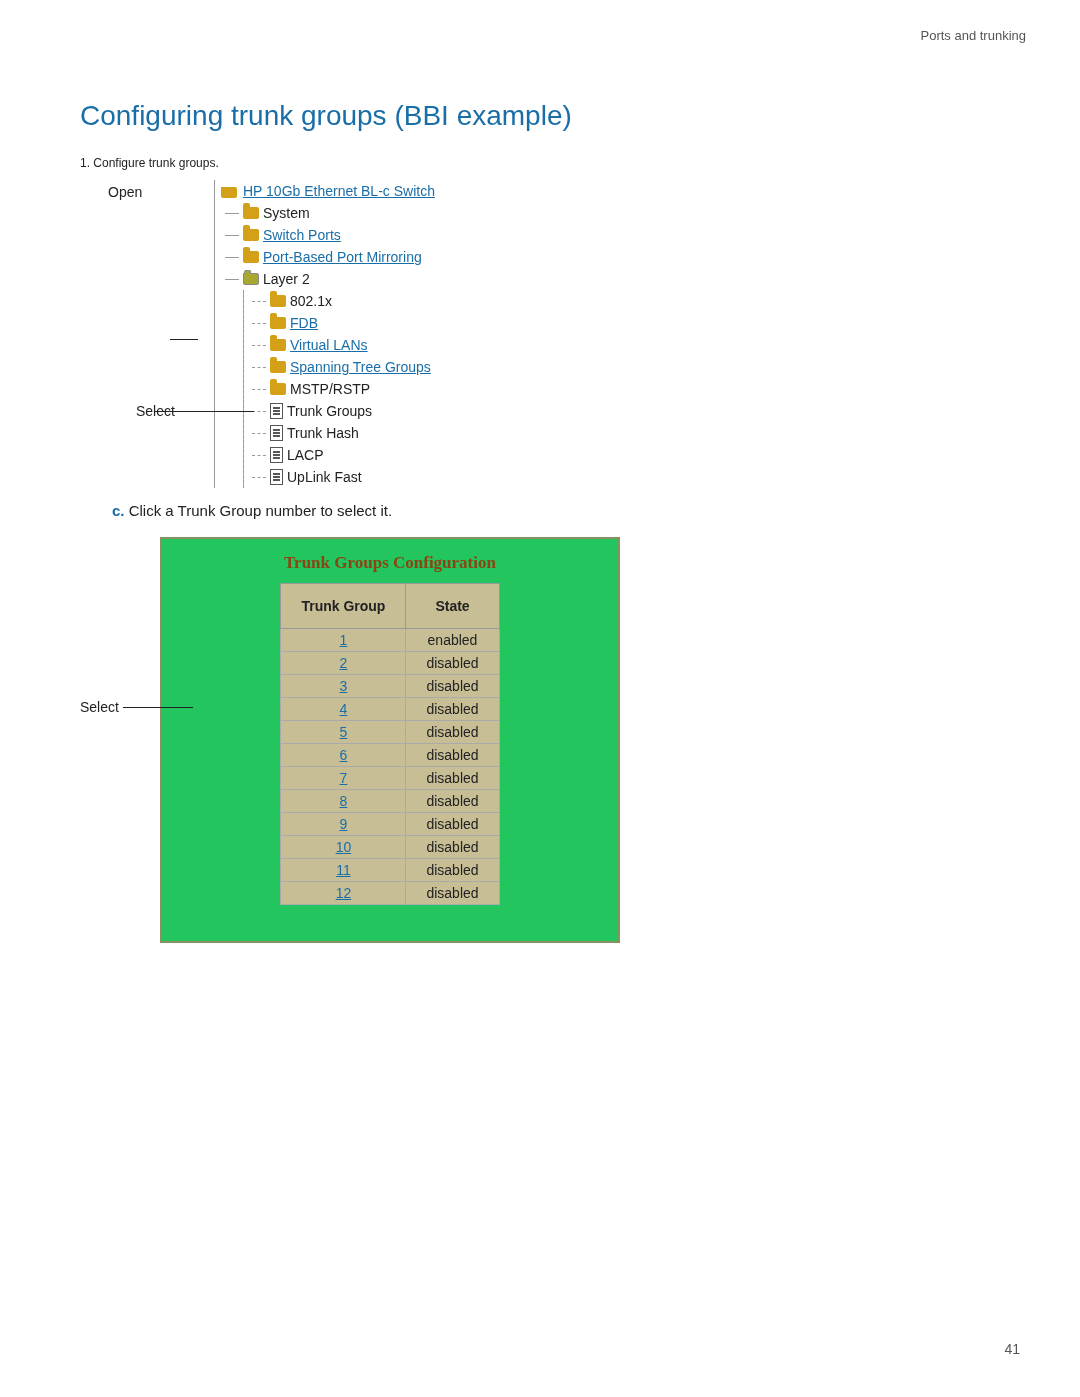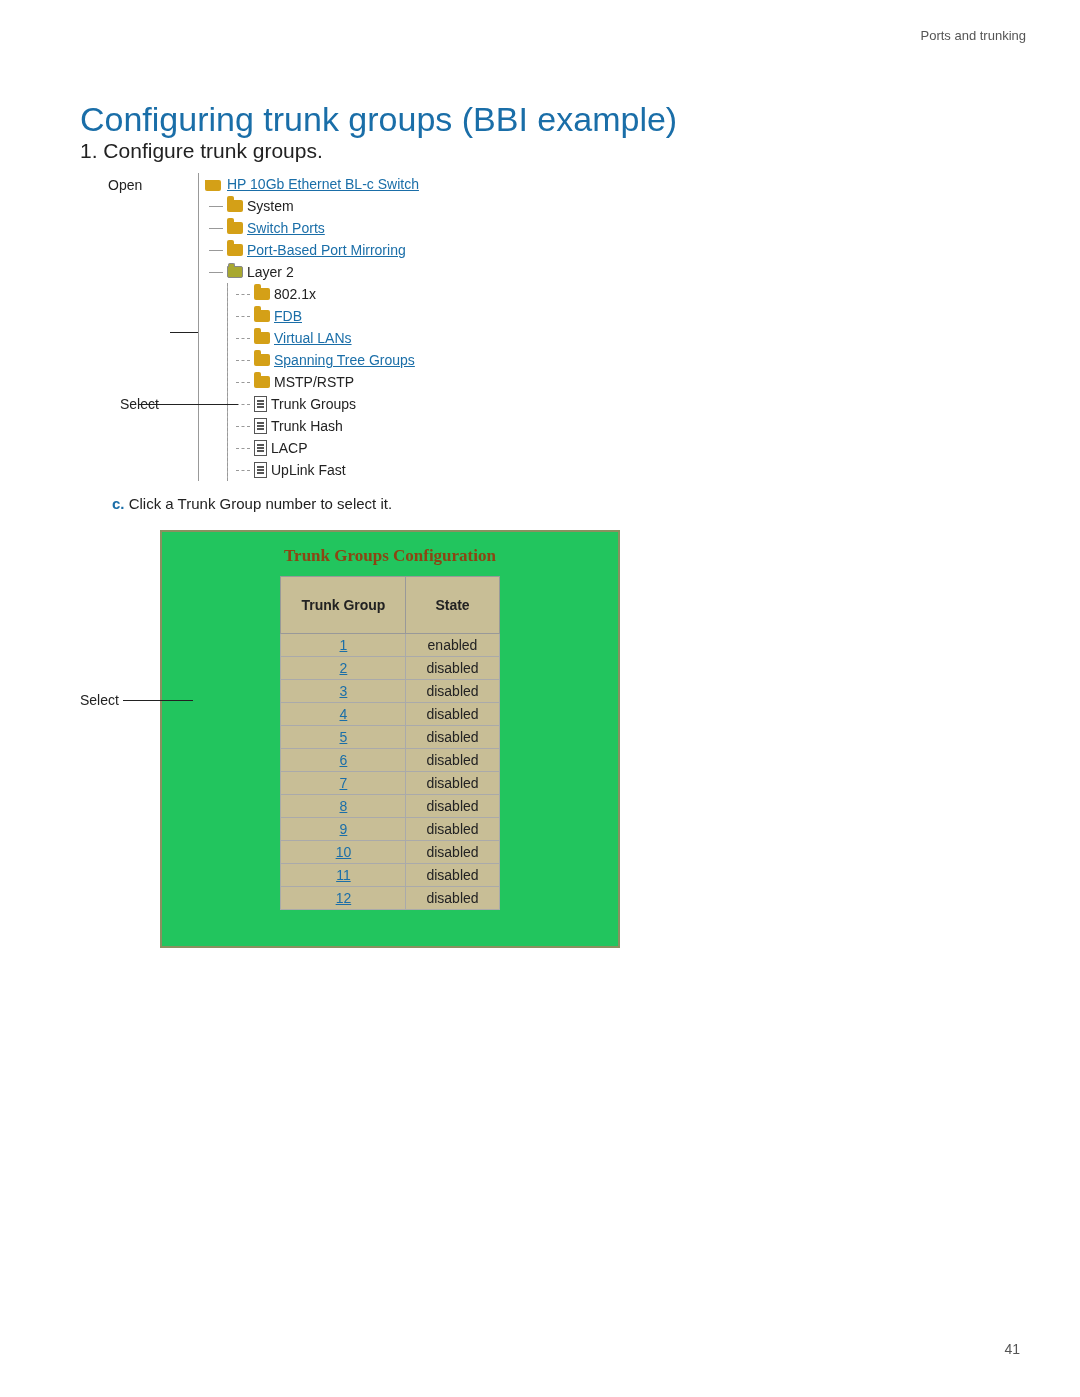--- a/index.html
+++ b/index.html
@@ -20,32 +20,33 @@
       right: 54px;
       font-size: 13px;
       color: #555555;
     }
 
     .page-content {
       padding: 60px 80px 60px 80px;
     }
 
     .page-title {
-      font-size: 34px;
+      font-size: 28px;
       color: #1a6ea8;
       font-weight: normal;
+      margin-bottom: 24px;
       margin-top: 40px;
     }
 
     .step-item {
       margin-bottom: 8px;
     }
 
     .step-number {
-      font-size: 21px;
+      font-size: 12px;
       color: #222;
       margin-bottom: 6px;
     }
 
     .step-number::before {
       content: '1.  ';
       font-weight: normal;
     }
 
     .sub-steps {
@@ -93,21 +94,21 @@
       border-collapse: collapse;
       margin: 0 auto 16px;
       min-width: 200px;
     }
 
     .trunk-table th {
       background: #c8be96;
       font-size: 14px;
       font-weight: bold;
       color: #222;
-      padding: 20px 20px;
+      padding: 14px 20px;
       border: 1px solid #999;
       text-align: center;
     }
 
     .trunk-table td {
       background: #c8be96;
       font-size: 14px;
       padding: 3px 20px;
       border: 1px solid #aaa;
       text-align: center;
@@ -145,21 +146,21 @@
 
 
     
     <div style="margin-left: 90px; margin-top: 10px; margin-bottom: 14px; position: relative; font-size: 14px;">
 
       <div style="display:flex; align-items:center; position:relative;">
         <span style="position:absolute; left:-62px; top:4px; font-size:14px; color:#222;">Open</span>
 
         <span style="display:inline-block; width:28px; height:1px; background:#222; margin-top:11px; margin-right:0;"></span>
 
-        <div style="border-left:1px solid #999; padding-left:0; margin-left:0;">
+        <div style="border-left:1px solid #999; padding-left:0; margin-left:16px;">
 
           <div class="tree-row" style="padding-left:6px;">
 
             <span style="display:inline-block; width:18px; height:16px; vertical-align:middle; margin-right:4px; position:relative;">
               <span style="display:inline-block; width:16px; height:11px; background:#d4a017; border-radius:0 2px 2px 2px; position:relative; vertical-align:middle;"></span>
             </span>
             <span style="color:#1a6ea8; text-decoration:underline;">HP 10Gb Ethernet BL-c Switch</span>
           </div>
 
           <div style="display:flex; flex-direction:column;">

